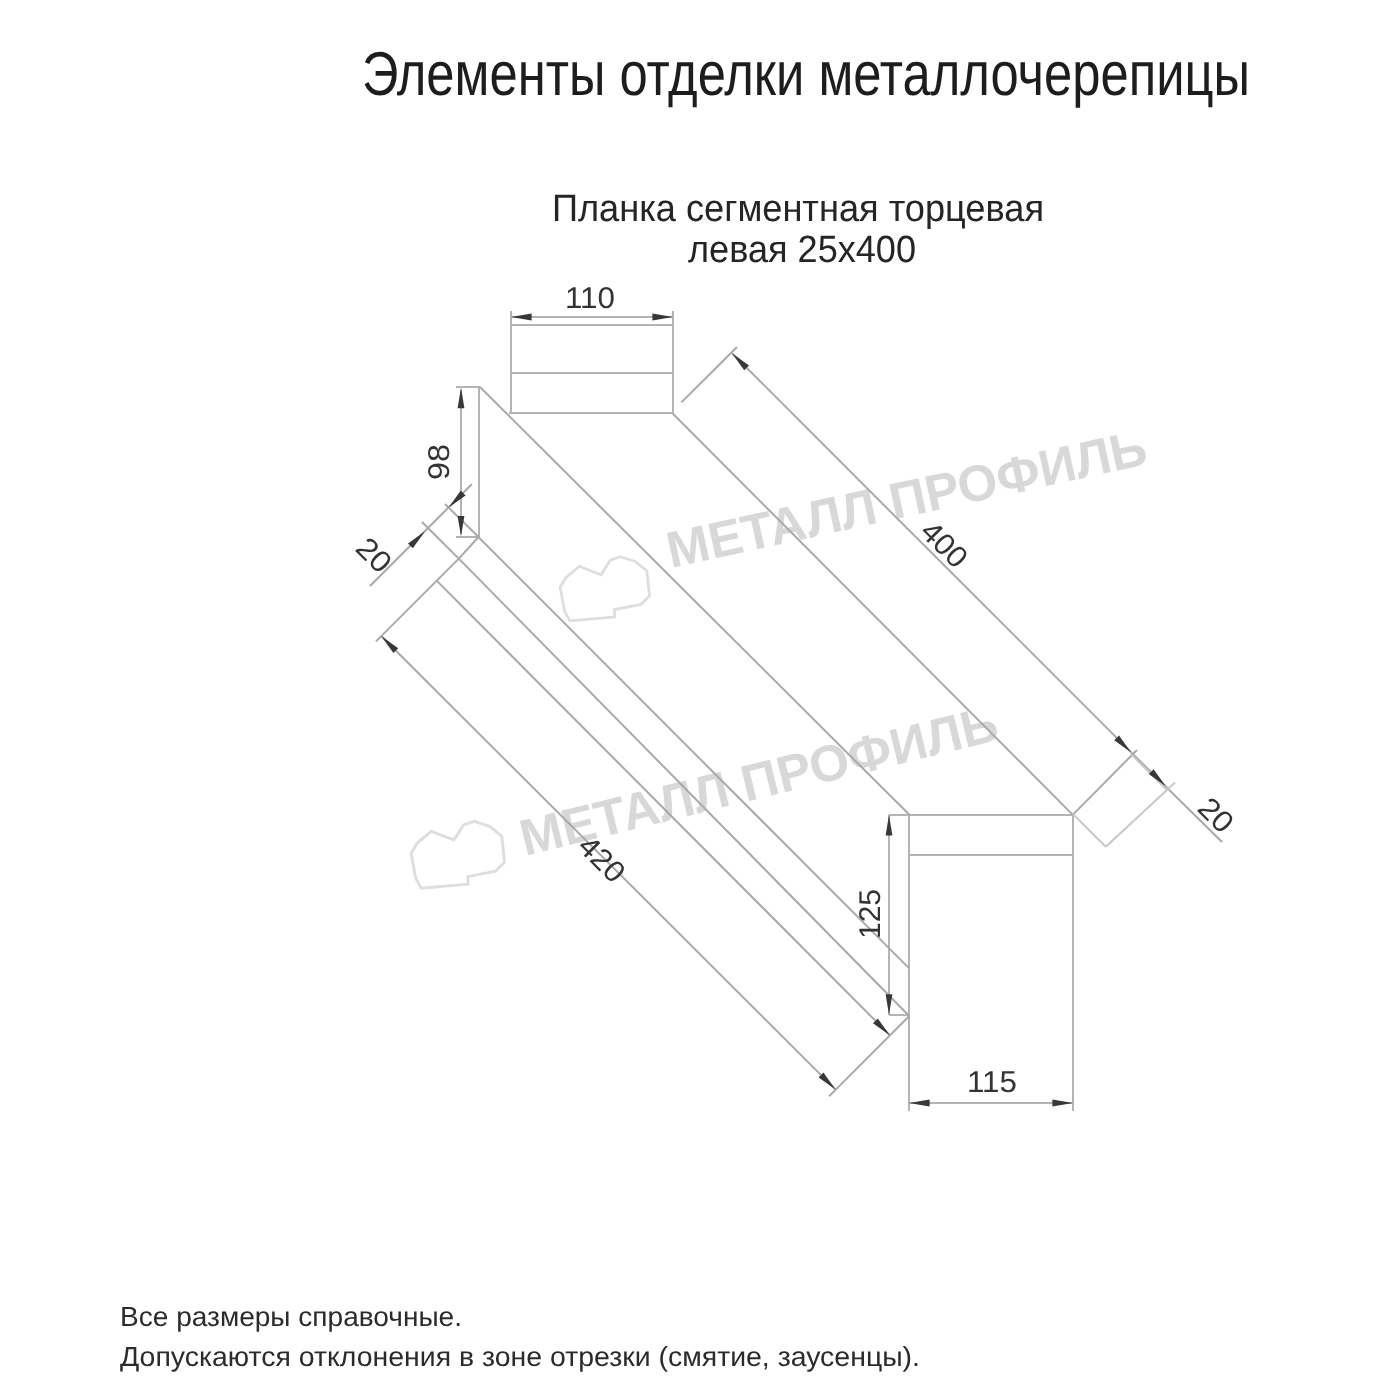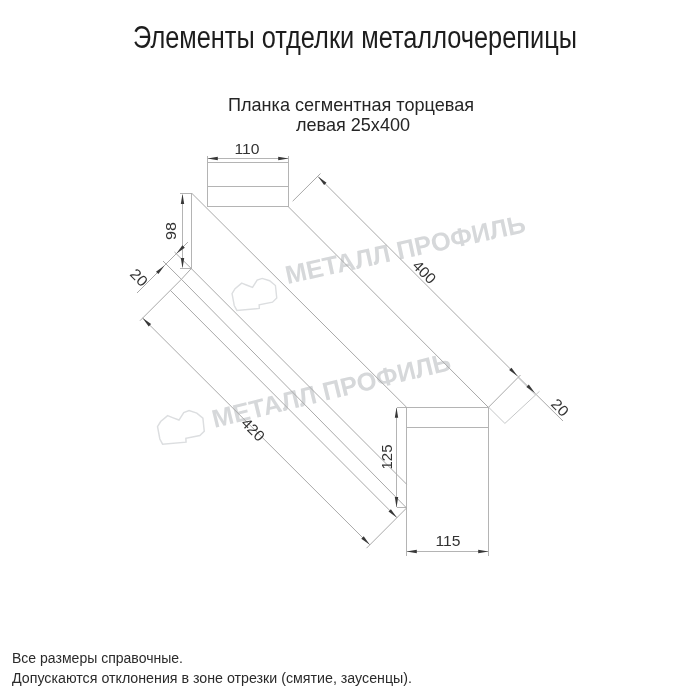--- a/index.html
+++ b/index.html
@@ -1,16 +1,16 @@
 <!DOCTYPE html>
 <html><head>
 <meta charset="utf-8">
 <style>
   html,body{margin:0;padding:0;background:#ffffff;}
-  .page{position:relative;width:556px;height:700px;font-family:"Liberation Sans",sans-serif;}
+  .page{position:relative;width:556px;height:700px;font-family:"Liberation Sans",sans-serif;margin-left:48px;}
   svg{position:absolute;left:0;top:0;}
   text{font-family:"Liberation Sans",sans-serif;}
 </style>
 </head>
 <body>
 <div class="page">
 <svg width="700" height="700" viewBox="0 0 700 700">
 
   <text x="355" y="47.5" font-size="31" fill="#1d1d1d" text-anchor="middle" textLength="444" lengthAdjust="spacingAndGlyphs">Элементы отделки металлочерепицы</text>
 

